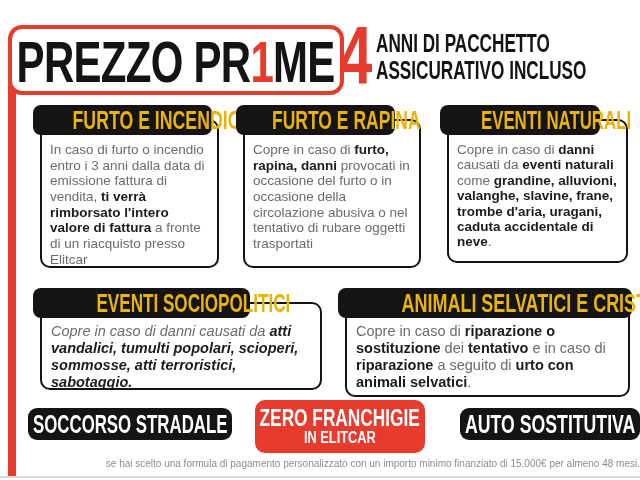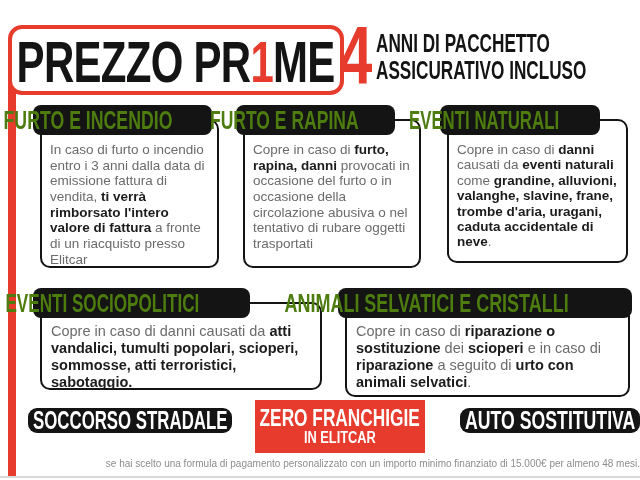--- a/index.html
+++ b/index.html
@@ -22,49 +22,49 @@
              display:inline-block;transform:scaleX(0.72);}
 
   .tagline{position:absolute;left:376px;top:30px;font-weight:bold;font-size:26px;
            line-height:1.02;color:var(--ink,#141414);}
   .tagline div{transform:scaleX(0.66);transform-origin:left center;white-space:nowrap;}
 
   .card{position:absolute;}
   .card-body{position:absolute;left:0;top:0;right:0;bottom:0;border:2px solid var(--ink,#141414);
              border-radius:10px;background:#fff;color:var(--gray,#6b6b6b);box-sizing:border-box;}
   .card-body .b{font-weight:bold;color:#1c1c1c;}
-  .card-head{position:absolute;z-index:2;background:var(--ink,#141414);border-radius:8px;color:#4d7c0f;
-             display:flex;align-items:center;justify-content:flex-end;font-weight:bold;
+  .card-head{position:absolute;z-index:2;background:var(--ink,#141414);border-radius:8px;color:#eab308;
+             display:flex;align-items:center;justify-content:flex-start;font-weight:bold;
              font-size:26px;height:30px;top:-14px;left:-7px;}
 
   .c1{left:40px;top:119px;width:179px;height:149px;}
   .c1 .card-head{width:179px;}
   .c1 .card-body{padding:21px 6px 0 8px;font-size:13.5px;line-height:1.16;}
 
   .c2{left:243px;top:119px;width:178px;height:149px;}
   .c2 .card-head{width:159px;}
   .c2 .card-body{padding:21px 6px 0 8px;font-size:13.5px;line-height:1.16;}
 
   .c3{left:447px;top:119px;width:181px;height:144px;}
   .c3 .card-head{width:160px;}
   .c3 .card-body{padding:21px 6px 4px 8px;font-size:13.5px;line-height:1.14;}
 
   .c4{left:40px;top:302px;width:282px;height:88px;}
   .c4 .card-head{width:204px;padding-left:13px;}
-  .c4 .card-body{padding:19px 10px 0 9px;font-size:14.5px;line-height:1.17;}
+  .c4 .card-body{padding:19px 10px 0 9px;font-size:14.5px;line-height:1.17;font-style:italic;}
 
   .c5{left:345px;top:302px;width:285px;height:95px;}
   .c5 .card-head{width:294px;}
   .c5 .card-body{padding:19px 10px 0 9px;font-size:14.5px;line-height:1.17;}
 
-  .badge{position:absolute;height:25px;border-radius:9px;background:var(--ink,#141414);
+  .badge{position:absolute;height:32px;border-radius:9px;background:var(--ink,#141414);
          display:flex;align-items:center;justify-content:center;color:#fff;font-weight:bold;font-size:26px;}
   .badge-left{left:28px;top:408px;width:204px;}
   .badge-right{left:460px;top:408px;width:180px;}
-  .badge-center{position:absolute;left:255px;top:400px;width:170px;height:53px;border-radius:0;
+  .badge-center{position:absolute;left:255px;top:400px;width:170px;height:53px;border-radius:10px;
                 background:var(--red,#e73b2e);display:flex;flex-direction:column;align-items:center;
                 justify-content:center;color:#fff;font-weight:bold;}
   .badge-center .l1{font-size:23px;line-height:1.05;}
   .badge-center .l2{font-size:16px;line-height:1.05;}
 
   .footnote{position:absolute;left:0;top:458px;width:100%;text-align:right;
             font-size:10px;color:#8d8d8d;}
   .bottom-line{position:absolute;left:0;top:476px;width:100%;height:2px;background:#d8d8d8;}
 </style>
 </head>
@@ -109,21 +109,21 @@
   </div>
 
   <div class="card c4">
     <div class="card-body"><span>Copre in caso di danni causati da </span><span class="b">atti vandalici, tumulti popolari, scioperi, sommosse, atti terroristici, sabotaggio.</span></div>
     <div class="card-head">
         <span class="fit" style="transform: scaleX(0.658);">EVENTI SOCIOPOLITICI</span>
       </div>
   </div>
 
   <div class="card c5">
-    <div class="card-body"><span>Copre in caso di </span><span class="b">riparazione o sostituzione</span><span> dei </span><span class="b">scioperi</span><span> e in caso di </span><span class="b">riparazione</span><span> a seguito di </span><span class="b">urto con animali selvatici</span><span>.</span></div>
+    <div class="card-body"><span>Copre in caso di </span><span class="b">riparazione o sostituzione</span><span> dei </span><span class="b">tentativo</span><span> e in caso di </span><span class="b">riparazione</span><span> a seguito di </span><span class="b">urto con animali selvatici</span><span>.</span></div>
     <div class="card-head">
         <span class="fit" style="transform: scaleX(0.691);">ANIMALI SELVATICI E CRISTALLI</span>
       </div>
   </div>
 
   <div class="badge badge-left">
     <span class="fit" style="transform: scaleX(0.647);">SOCCORSO STRADALE</span>
   </div>
 
   <div class="badge-center">

